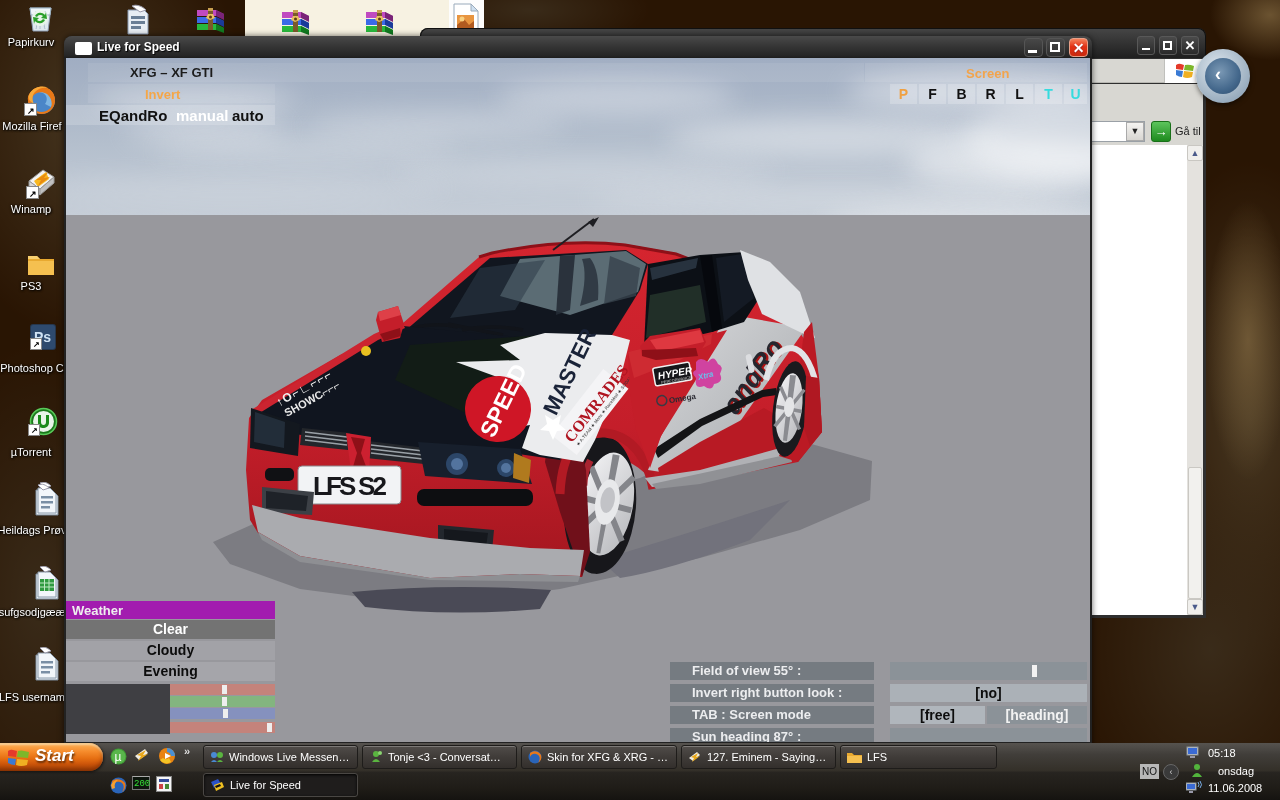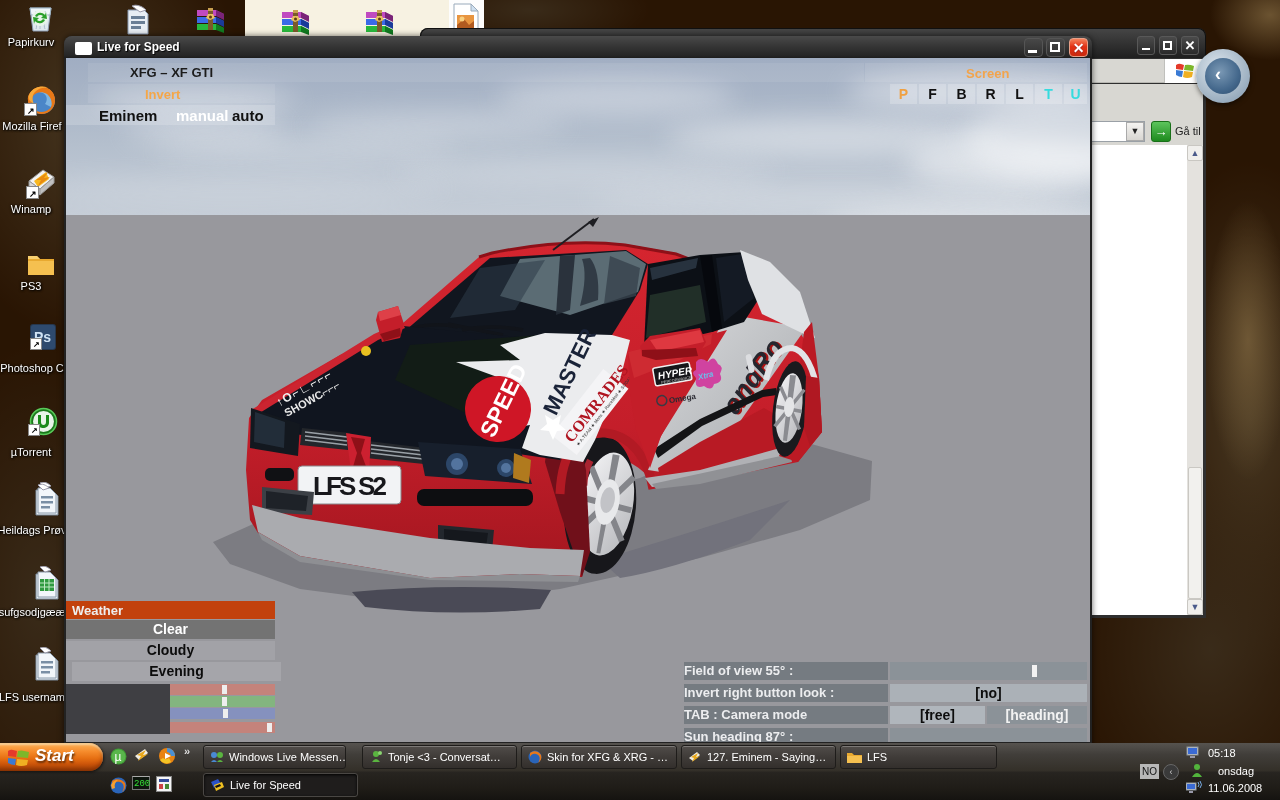--- a/index.html
+++ b/index.html
@@ -44,22 +44,22 @@
 .cloud{position:absolute;background:#fff;border-radius:50%;filter:blur(13px);}
 #ground{position:absolute;left:0;top:157px;width:1024px;height:527px;background:#98989d;}
 
 .g{position:absolute;font-weight:bold;letter-spacing:0px;}
 .band{position:absolute;background:rgba(255,255,255,0.12);}
 .cell{position:absolute;top:26px;width:27px;height:20px;background:rgba(255,255,255,0.22);
   font-weight:bold;font-size:14px;text-align:center;line-height:20px;}
 
 .wrow{position:absolute;left:0;width:209px;font-weight:bold;font-size:14px;text-align:center;height:19px;line-height:19px;}
 
-.olabel{position:absolute;left:618px;width:204px;height:18px;background:#757b81;color:#ecedef;
-  font-weight:bold;font-size:13px;line-height:18px;padding-left:0;}
+.olabel{position:absolute;left:604px;width:204px;height:18px;background:#757b81;color:#ecedef;
+  font-weight:bold;font-size:13px;line-height:18px;padding-left:22px;}
 .oval{position:absolute;left:824px;width:197px;height:18px;}
 
 #taskbar{position:absolute;left:0;top:743px;width:1280px;height:57px;
   background:linear-gradient(#56534f,#413e3a 20%,#343029 48%,#272420 52%,#1f1c17 80%,#151310);}
 #startbtn{position:absolute;left:-8px;top:0px;width:111px;height:28px;border-radius:0 14px 14px 0;
   background:linear-gradient(#fcb45c,#f68c2c 30%,#e66f12 55%,#cc550a 75%,#9e4006);
   box-shadow:inset 0 -2px 4px rgba(120,40,0,.7),inset 0 2px 2px rgba(255,230,180,.8),1px 1px 3px rgba(0,0,0,.6);}
 #startbtn span{position:absolute;left:43px;top:3px;color:#fff;font-size:17px;font-weight:bold;font-style:italic;
   text-shadow:1px 2px 2px rgba(0,0,0,.55);}
 .tbtn{position:absolute;top:2px;height:24px;border-radius:3px;color:#fff;font-size:11px;
@@ -456,60 +456,60 @@
       <path d="M588,222 L599,217 L593,227 Z" fill="#1e1e22"></path>
     </g>
         </svg>
       </div>
     <div id="hud">
       <div class="band" style="left:22px;top:5px;width:776px;height:19px;background:rgba(255,255,255,.08)"></div>
       <div class="band" style="left:22px;top:26px;width:187px;height:19px;background:rgba(255,255,255,.08)"></div>
       <div class="band" style="left:0px;top:47px;width:209px;height:20px;background:rgba(255,255,255,.18)"></div>
       <div class="g" style="left:64px;top:7px;font-size:13px;color:#1c1c1c;">XFG – XF GTI</div>
       <div class="g" style="left:79px;top:29px;font-size:13px;color:#f4a648;">Invert</div>
-      <div class="g" style="left:33px;top:49px;font-size:15px;color:#111;">Eminem</div>
+      <div class="g" style="left:33px;top:49px;font-size:15px;color:#111;">EQandRo</div>
       <div class="g" style="left:110px;top:49px;font-size:15px;color:#fff;">manual</div>
       <div class="g" style="left:166px;top:49px;font-size:15px;color:#111;">auto</div>
       <div class="band" style="left:799px;top:5px;width:222px;height:19px;background:rgba(255,255,255,.10)"></div>
       <div class="g" style="left:900px;top:8px;font-size:13px;color:#f2a44c;">Screen</div>
       <div class="cell" style="left:824px;color:#f0a040">P</div>
       <div class="cell" style="left:853px;color:#111">F</div>
       <div class="cell" style="left:882px;color:#111">B</div>
       <div class="cell" style="left:911px;color:#111">R</div>
       <div class="cell" style="left:940px;color:#111">L</div>
       <div class="cell" style="left:969px;color:#35dbde">T</div>
       <div class="cell" style="left:998px;color:#35dbde;width:23px">U</div>
 
-      <div class="abs" style="left:0;top:543px;width:209px;height:18px;background:#c2410c;">
+      <div class="abs" style="left:0;top:543px;width:209px;height:18px;background:#a21caf;">
         <span style="position:absolute;left:6px;top:2px;color:#eee;font-weight:bold;font-size:13px;">Weather</span>
         </div>
       <div class="wrow" style="top:562px;background:#737373;color:#fff;">Clear</div>
       <div class="wrow" style="top:583px;background:#a2a2a7;color:#0c0c0c;">Cloudy</div>
-      <div class="wrow" style="top:604px;background:#a5a5aa;color:#0c0c0c;margin-left:6px;">Evening</div>
+      <div class="wrow" style="top:604px;background:#a5a5aa;color:#0c0c0c;">Evening</div>
       <div class="abs" style="left:0;top:626px;width:104px;height:50px;background:#3f3f43;"></div>
       <div class="abs" style="left:104px;top:626px;width:105px;height:11px;background:#c4837b;">
         <div class="abs" style="left:52px;top:1px;width:5px;height:9px;background:#eee"></div>
         </div>
       <div class="abs" style="left:104px;top:638px;width:105px;height:11px;background:#83b57f;">
         <div class="abs" style="left:52px;top:1px;width:5px;height:9px;background:#eee"></div>
         </div>
       <div class="abs" style="left:104px;top:650px;width:105px;height:11px;background:#8591be;">
         <div class="abs" style="left:53px;top:1px;width:5px;height:9px;background:#eee"></div>
         </div>
       <div class="abs" style="left:104px;top:664px;width:105px;height:11px;background:#c4837b;">
         <div class="abs" style="left:97px;top:1px;width:5px;height:9px;background:#eee"></div>
         </div>
 
       <div class="olabel" style="top:604px;">Field of view 55° :</div>
       <div class="oval" style="top:604px;background:#8b9298;">
           <div class="abs" style="left:142px;top:3px;width:5px;height:12px;background:#f2f2f2"></div>
         </div>
       <div class="olabel" style="top:626px;">Invert right button look :</div>
       <div class="oval" style="top:626px;background:#abb1b7;color:#0d0d0d;font-weight:bold;font-size:14px;text-align:center;line-height:18px;">[no]</div>
-      <div class="olabel" style="top:648px;">TAB : Camera mode</div>
+      <div class="olabel" style="top:648px;">TAB : Screen mode</div>
       <div class="oval" style="top:648px;width:95px;background:#b0b6bc;color:#0d0d0d;font-weight:bold;font-size:14px;text-align:center;line-height:18px;">[free]</div>
       <div class="oval" style="left:921px;top:648px;width:100px;background:#8b9298;color:#f2f2f2;font-weight:bold;font-size:14px;text-align:center;line-height:18px;">[heading]</div>
       <div class="olabel" style="top:670px;">Sun heading 87° :</div>
       <div class="oval" style="top:670px;background:#8b9298;"></div>
     </div>
   </div>
 </div>
 <div id="taskbar">
   <div id="startbtn">
       <span>Start</span>
@@ -545,21 +545,21 @@
   </svg>
   <div class="abs" style="left:132px;top:33px;width:18px;height:14px;background:#0d150d;border:1px solid #777;border-top-color:#aaa;">
     <span style="position:absolute;left:1px;top:2px;font-size:9px;color:#35e035;font-family:'Liberation Mono',monospace;">200</span>
     </div>
   <div class="abs" style="left:156px;top:33px;width:16px;height:16px;background:#f4f4f4;border:1px solid #888;">
     <div class="abs" style="left:2px;top:2px;width:10px;height:3px;background:#334a9a"></div>
     <div class="abs" style="left:2px;top:7px;width:4px;height:5px;background:#c44"></div>
     <div class="abs" style="left:8px;top:7px;width:4px;height:5px;background:#483"></div>
   </div>
 
-  <div class="tbtn" style="left:203px;width:143px;">
+  <div class="tbtn" style="left:203px;width:155px;">
     <svg class="ti" width="14" height="14" viewBox="0 0 14 14">
         <circle cx="4" cy="5" r="3" fill="#4a8ad4"></circle>
         <path d="M1 12 Q4 8 7 12 Z" fill="#4a8ad4"></path>
         <circle cx="10" cy="5" r="3" fill="#5ab440"></circle>
         <path d="M7 12 Q10 8 13 12 Z" fill="#5ab440"></path>
       </svg>Windows Live Messen…</div>
   <div class="tbtn" style="left:362px;width:155px;">
     <svg class="ti" width="14" height="14" viewBox="0 0 14 14">
         <circle cx="7" cy="4" r="3" fill="#5ab440"></circle>
         <path d="M3 12 Q7 6 11 12 Z" fill="#5ab440"></path>

